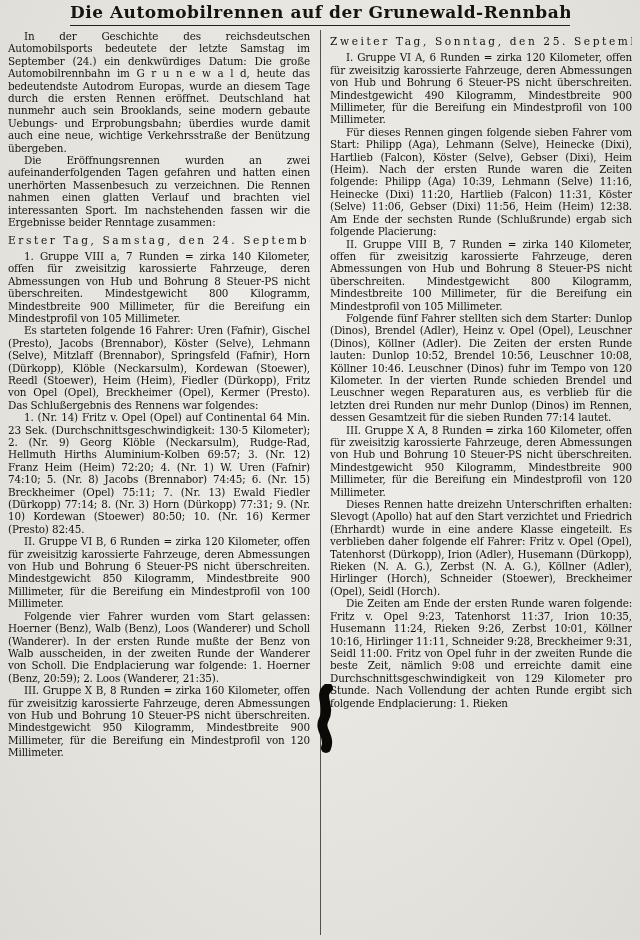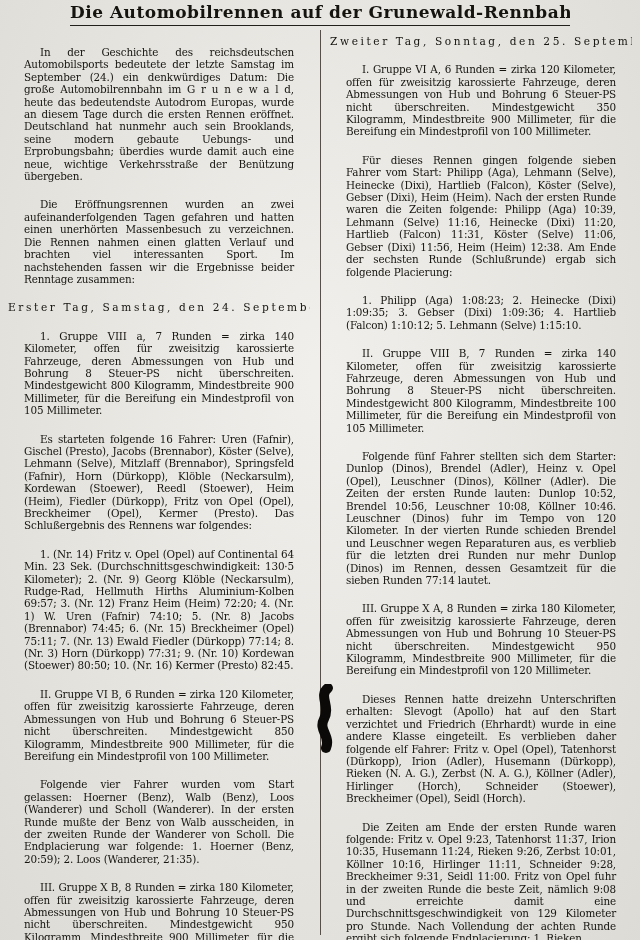--- a/index.html
+++ b/index.html
@@ -44,21 +44,21 @@
     font-size: 10.4px;
     line-height: 12.4px;
     letter-spacing: -0.15px;
   }
   .col-divider {
     width: 1px;
     background: #55514a;
     margin: 0 9px 0 10px;
     height: 905px;
   }
-  .para { margin: 16px; text-indent: 16px; }
+  .para { margin: 0; text-indent: 16px; }
   .para.no-indent { text-indent: 0; }
   .section-heading {
     text-align: center;
     letter-spacing: 2.6px;
     margin: 5px 0 4px 0;
     text-indent: 0;
     white-space: nowrap;
     overflow: hidden;
     font-size: 10.6px;
   }
@@ -81,33 +81,32 @@
 
     <div class="col">
       <p class="para">In der Geschichte des reichsdeutschen Automobilsports bedeutete der letzte Samstag im September (24.) ein denkwürdiges Datum: Die große Automobilrennbahn im G r u n e w a l d, heute das bedeutendste Autodrom Europas, wurde an diesem Tage durch die ersten Rennen eröffnet. Deutschland hat nunmehr auch sein Brooklands, seine modern gebaute Uebungs- und Erprobungsbahn; überdies wurde damit auch eine neue, wichtige Verkehrsstraße der Benützung übergeben.</p>
       <p class="para">Die Eröffnungsrennen wurden an zwei aufeinanderfolgenden Tagen gefahren und hatten einen unerhörten Massenbesuch zu verzeichnen. Die Rennen nahmen einen glatten Verlauf und brachten viel interessanten Sport. Im nachstehenden fassen wir die Ergebnisse beider Renntage zusammen:</p>
       <p class="para section-heading">Erster Tag, Samstag, den 24. September.</p>
       <p class="para">1. Gruppe VIII a, 7 Runden = zirka 140 Kilometer, offen für zweisitzig karossierte Fahrzeuge, deren Abmessungen von Hub und Bohrung 8 Steuer-PS nicht überschreiten. Mindestgewicht 800 Kilogramm, Mindestbreite 900 Millimeter, für die Bereifung ein Mindestprofil von 105 Millimeter.</p>
       <p class="para">Es starteten folgende 16 Fahrer: Uren (Fafnir), Gischel (Presto), Jacobs (Brennabor), Köster (Selve), Lehmann (Selve), Mitzlaff (Brennabor), Springsfeld (Fafnir), Horn (Dürkopp), Klöble (Neckarsulm), Kordewan (Stoewer), Reedl (Stoewer), Heim (Heim), Fiedler (Dürkopp), Fritz von Opel (Opel), Breckheimer (Opel), Kermer (Presto). Das Schlußergebnis des Rennens war folgendes:</p>
       <p class="para">1. (Nr. 14) Fritz v. Opel (Opel) auf Continental 64 Min. 23 Sek. (Durchschnittsgeschwindigkeit: 130·5 Kilometer); 2. (Nr. 9) Georg Klöble (Neckarsulm), Rudge-Rad, Hellmuth Hirths Aluminium-Kolben 69:57; 3. (Nr. 12) Franz Heim (Heim) 72:20; 4. (Nr. 1) W. Uren (Fafnir) 74:10; 5. (Nr. 8) Jacobs (Brennabor) 74:45; 6. (Nr. 15) Breckheimer (Opel) 75:11; 7. (Nr. 13) Ewald Fiedler (Dürkopp) 77:14; 8. (Nr. 3) Horn (Dürkopp) 77:31; 9. (Nr. 10) Kordewan (Stoewer) 80:50; 10. (Nr. 16) Kermer (Presto) 82:45.</p>
       <p class="para">II. Gruppe VI B, 6 Runden = zirka 120 Kilometer, offen für zweisitzig karossierte Fahrzeuge, deren Abmessungen von Hub und Bohrung 6 Steuer-PS nicht überschreiten. Mindestgewicht 850 Kilogramm, Mindestbreite 900 Millimeter, für die Bereifung ein Mindestprofil von 100 Millimeter.</p>
       <p class="para">Folgende vier Fahrer wurden vom Start gelassen: Hoerner (Benz), Walb (Benz), Loos (Wanderer) und Scholl (Wanderer). In der ersten Runde mußte der Benz von Walb ausscheiden, in der zweiten Runde der Wanderer von Scholl. Die Endplacierung war folgende: 1. Hoerner (Benz, 20:59); 2. Loos (Wanderer, 21:35).</p>
-      <p class="para">III. Gruppe X B, 8 Runden = zirka 180 Kilometer, offen für zweisitzig karossierte Fahrzeuge, deren Abmessungen von Hub und Bohrung 10 Steuer-PS nicht überschreiten. Mindestgewicht 950 Kilogramm, Mindestbreite 900 Millimeter, für die Bereifung ein Mindestprofil von 120 Millimeter.</p>
+      <p class="para">III. Gruppe X B, 8 Runden = zirka 160 Kilometer, offen für zweisitzig karossierte Fahrzeuge, deren Abmessungen von Hub und Bohrung 10 Steuer-PS nicht überschreiten. Mindestgewicht 950 Kilogramm, Mindestbreite 900 Millimeter, für die Bereifung ein Mindestprofil von 120 Millimeter.</p>
     </div>
 
     <div class="col-divider"></div>
 
     <div class="col">
       <p class="para section-heading">Zweiter Tag, Sonntag, den 25. September.</p>
-      <p class="para">I. Gruppe VI A, 6 Runden = zirka 120 Kilometer, offen für zweisitzig karossierte Fahrzeuge, deren Abmessungen von Hub und Bohrung 6 Steuer-PS nicht überschreiten. Mindestgewicht 350 Kilogramm, Mindestbreite 900 Millimeter, für die Bereifung ein Mindestprofil von 100 Millimeter.</p>
+      <p class="para">I. Gruppe VI A, 6 Runden = zirka 120 Kilometer, offen für zweisitzig karossierte Fahrzeuge, deren Abmessungen von Hub und Bohrung 6 Steuer-PS nicht überschreiten. Mindestgewicht 490 Kilogramm, Mindestbreite 900 Millimeter, für die Bereifung ein Mindestprofil von 100 Millimeter.</p>
       <p class="para">Für dieses Rennen gingen folgende sieben Fahrer vom Start: Philipp (Aga), Lehmann (Selve), Heinecke (Dixi), Hartlieb (Falcon), Köster (Selve), Gebser (Dixi), Heim (Heim). Nach der ersten Runde waren die Zeiten folgende: Philipp (Aga) 10:39, Lehmann (Selve) 11:16, Heinecke (Dixi) 11:20, Hartlieb (Falcon) 11:31, Köster (Selve) 11:06, Gebser (Dixi) 11:56, Heim (Heim) 12:38. Am Ende der sechsten Runde (Schlußrunde) ergab sich folgende Placierung:</p>
-      <p class="para">1. Philipp (Aga) 1:08:23; 2. Heinecke (Dixi) 1:09:35; 3. Gebser (Dixi) 1:09:36; 4. Hartlieb (Falcon) 1:10:12; 5. Lehmann (Selve) 1:15:10.</p>
       <p class="para">II. Gruppe VIII B, 7 Runden = zirka 140 Kilometer, offen für zweisitzig karossierte Fahrzeuge, deren Abmessungen von Hub und Bohrung 8 Steuer-PS nicht überschreiten. Mindestgewicht 800 Kilogramm, Mindestbreite 100 Millimeter, für die Bereifung ein Mindestprofil von 105 Millimeter.</p>
       <p class="para">Folgende fünf Fahrer stellten sich dem Starter: Dunlop (Dinos), Brendel (Adler), Heinz v. Opel (Opel), Leuschner (Dinos), Köllner (Adler). Die Zeiten der ersten Runde lauten: Dunlop 10:52, Brendel 10:56, Leuschner 10:08, Köllner 10:46. Leuschner (Dinos) fuhr im Tempo von 120 Kilometer. In der vierten Runde schieden Brendel und Leuschner wegen Reparaturen aus, es verblieb für die letzten drei Runden nur mehr Dunlop (Dinos) im Rennen, dessen Gesamtzeit für die sieben Runden 77:14 lautet.</p>
-      <p class="para">III. Gruppe X A, 8 Runden = zirka 180 Kilometer, offen für zweisitzig karossierte Fahrzeuge, deren Abmessungen von Hub und Bohrung 10 Steuer-PS nicht überschreiten. Mindestgewicht 950 Kilogramm, Mindestbreite 900 Millimeter, für die Bereifung ein Mindestprofil von 120 Millimeter.</p>
+      <p class="para">III. Gruppe X A, 8 Runden = zirka 160 Kilometer, offen für zweisitzig karossierte Fahrzeuge, deren Abmessungen von Hub und Bohrung 10 Steuer-PS nicht überschreiten. Mindestgewicht 950 Kilogramm, Mindestbreite 900 Millimeter, für die Bereifung ein Mindestprofil von 120 Millimeter.</p>
       <p class="para">Dieses Rennen hatte dreizehn Unterschriften erhalten: Slevogt (Apollo) hat auf den Start verzichtet und Friedrich (Ehrhardt) wurde in eine andere Klasse eingeteilt. Es verblieben daher folgende elf Fahrer: Fritz v. Opel (Opel), Tatenhorst (Dürkopp), Irion (Adler), Husemann (Dürkopp), Rieken (N. A. G.), Zerbst (N. A. G.), Köllner (Adler), Hirlinger (Horch), Schneider (Stoewer), Breckheimer (Opel), Seidl (Horch).</p>
       <p class="para">Die Zeiten am Ende der ersten Runde waren folgende: Fritz v. Opel 9:23, Tatenhorst 11:37, Irion 10:35, Husemann 11:24, Rieken 9:26, Zerbst 10:01, Köllner 10:16, Hirlinger 11:11, Schneider 9:28, Breckheimer 9:31, Seidl 11:00. Fritz von Opel fuhr in der zweiten Runde die beste Zeit, nämlich 9:08 und erreichte damit eine Durchschnittsgeschwindigkeit von 129 Kilometer pro Stunde. Nach Vollendung der achten Runde ergibt sich folgende Endplacierung: 1. Rieken</p>
     </div>
 
   </div>
 
   <svg class="ink-blot" viewBox="0 0 26 70" aria-hidden="true">
     <path d="M14,4 C4,12 17,22 10,35 C4,46 17,52 12,64" fill="none" stroke="#0b0a08" stroke-width="10" stroke-linecap="round"></path>
   </svg>
 

